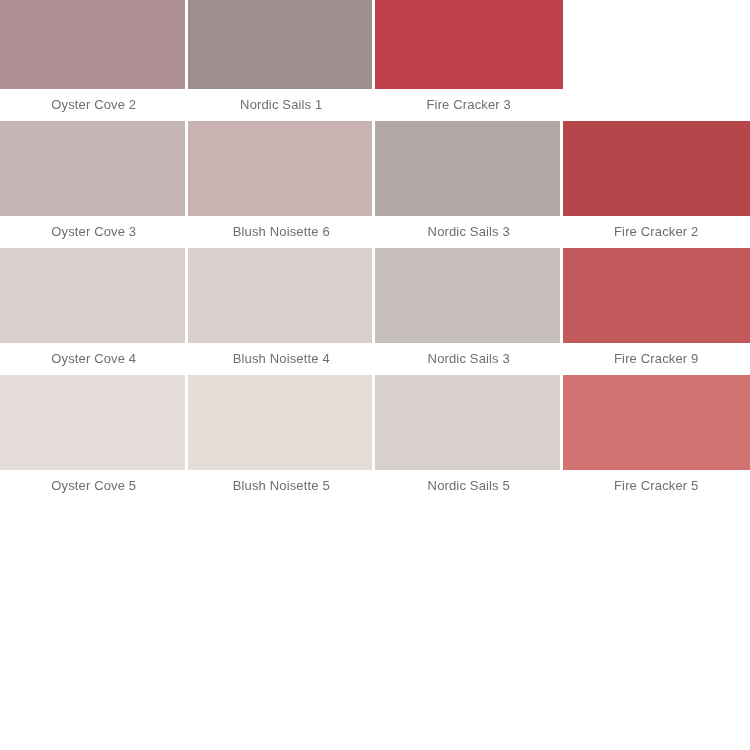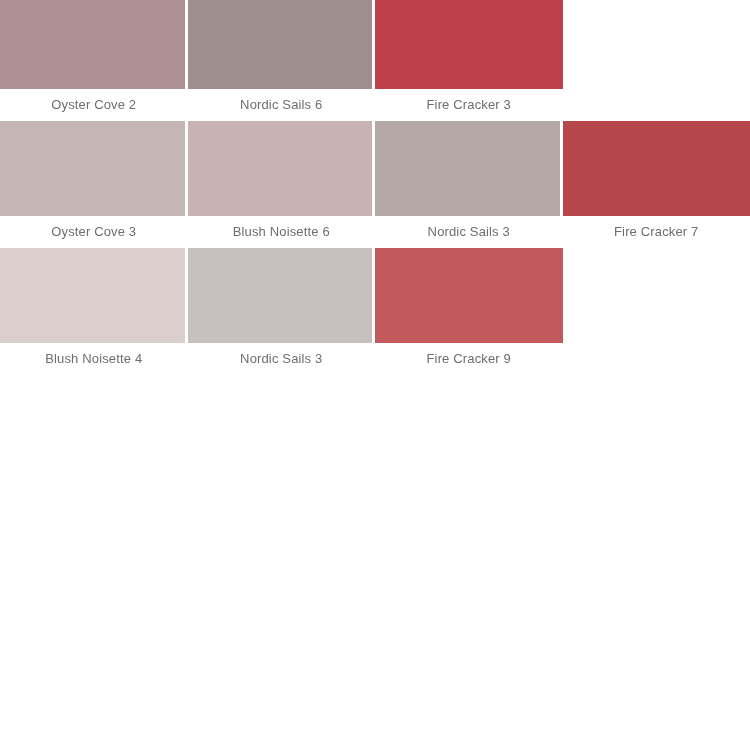--- a/index.html
+++ b/index.html
@@ -73,21 +73,21 @@
 <body>
 
 <div id="palette-grid">
     <div class="swatch-row clipped">
       <div class="swatch-cell">
         <div class="swatch-chip" style="background-color: rgb(174, 144, 148);"></div>
         <div class="swatch-label">Oyster Cove 2</div>
       </div>
       <div class="swatch-cell">
         <div class="swatch-chip" style="background-color: rgb(158, 143, 142);"></div>
-        <div class="swatch-label">Nordic Sails 6</div>
+        <div class="swatch-label">Nordic Sails 1</div>
       </div>
       <div class="swatch-cell">
         <div class="swatch-chip" style="background-color: rgb(190, 65, 74);"></div>
         <div class="swatch-label">Fire Cracker 3</div>
       </div>
     </div>
     <div class="swatch-row">
       <div class="swatch-cell">
         <div class="swatch-chip" style="background-color: rgb(197, 181, 180);"></div>
         <div class="swatch-label">Oyster Cove 3</div>
@@ -95,31 +95,53 @@
       <div class="swatch-cell">
         <div class="swatch-chip" style="background-color: rgb(201, 178, 178);"></div>
         <div class="swatch-label">Blush Noisette 6</div>
       </div>
       <div class="swatch-cell">
         <div class="swatch-chip" style="background-color: rgb(180, 168, 166);"></div>
         <div class="swatch-label">Nordic Sails 3</div>
       </div>
       <div class="swatch-cell">
         <div class="swatch-chip" style="background-color: rgb(181, 70, 74);"></div>
-        <div class="swatch-label">Fire Cracker 7</div>
+        <div class="swatch-label">Fire Cracker 2</div>
       </div>
     </div>
     <div class="swatch-row">
+      <div class="swatch-cell">
+        <div class="swatch-chip" style="background-color: rgb(216, 207, 206);"></div>
+        <div class="swatch-label">Oyster Cove 4</div>
+      </div>
       <div class="swatch-cell">
         <div class="swatch-chip" style="background-color: rgb(218, 207, 205);"></div>
         <div class="swatch-label">Blush Noisette 4</div>
       </div>
       <div class="swatch-cell">
         <div class="swatch-chip" style="background-color: rgb(200, 192, 190);"></div>
         <div class="swatch-label">Nordic Sails 3</div>
       </div>
       <div class="swatch-cell">
         <div class="swatch-chip" style="background-color: rgb(194, 90, 92);"></div>
         <div class="swatch-label">Fire Cracker 9</div>
       </div>
     </div>
+    <div class="swatch-row">
+      <div class="swatch-cell">
+        <div class="swatch-chip" style="background-color: rgb(228, 220, 219);"></div>
+        <div class="swatch-label">Oyster Cove 5</div>
+      </div>
+      <div class="swatch-cell">
+        <div class="swatch-chip" style="background-color: rgb(228, 220, 215);"></div>
+        <div class="swatch-label">Blush Noisette 5</div>
+      </div>
+      <div class="swatch-cell">
+        <div class="swatch-chip" style="background-color: rgb(215, 208, 206);"></div>
+        <div class="swatch-label">Nordic Sails 5</div>
+      </div>
+      <div class="swatch-cell">
+        <div class="swatch-chip" style="background-color: rgb(210, 115, 114);"></div>
+        <div class="swatch-label">Fire Cracker 5</div>
+      </div>
+    </div>
   </div>
 <div id="bottom-filler"></div>
 
 </body></html>

